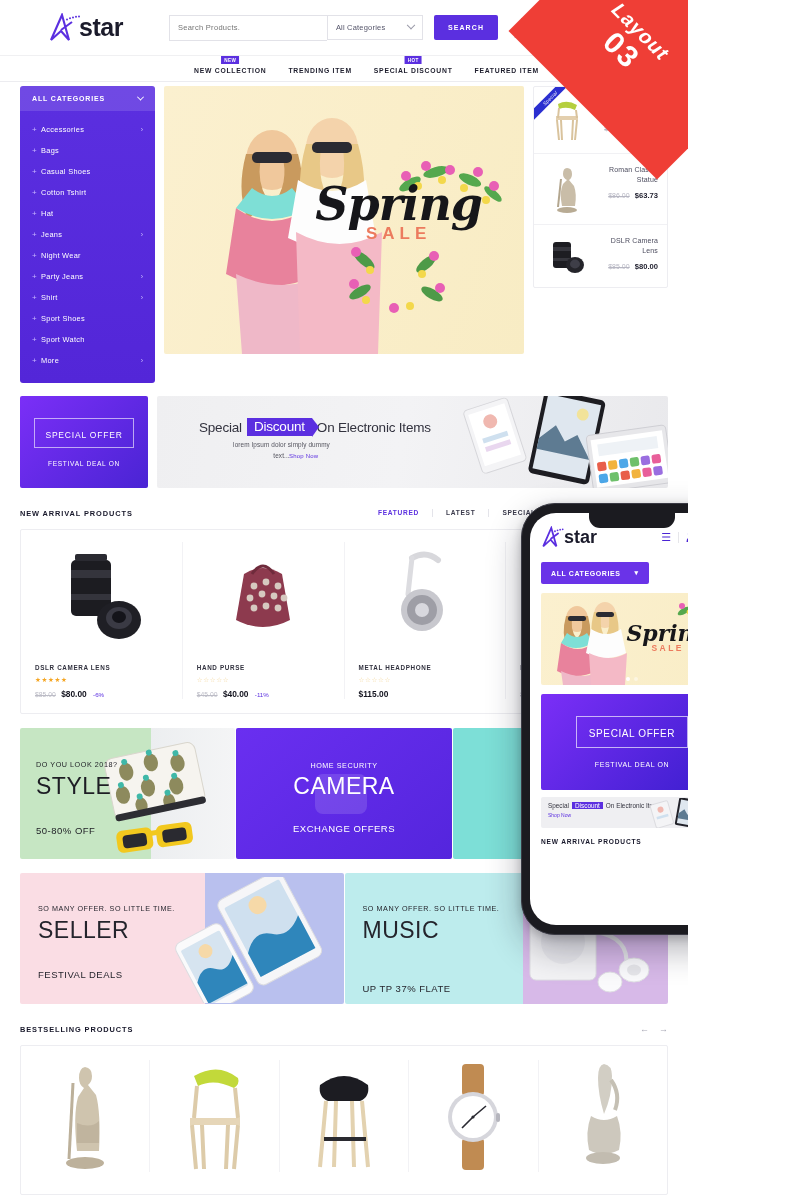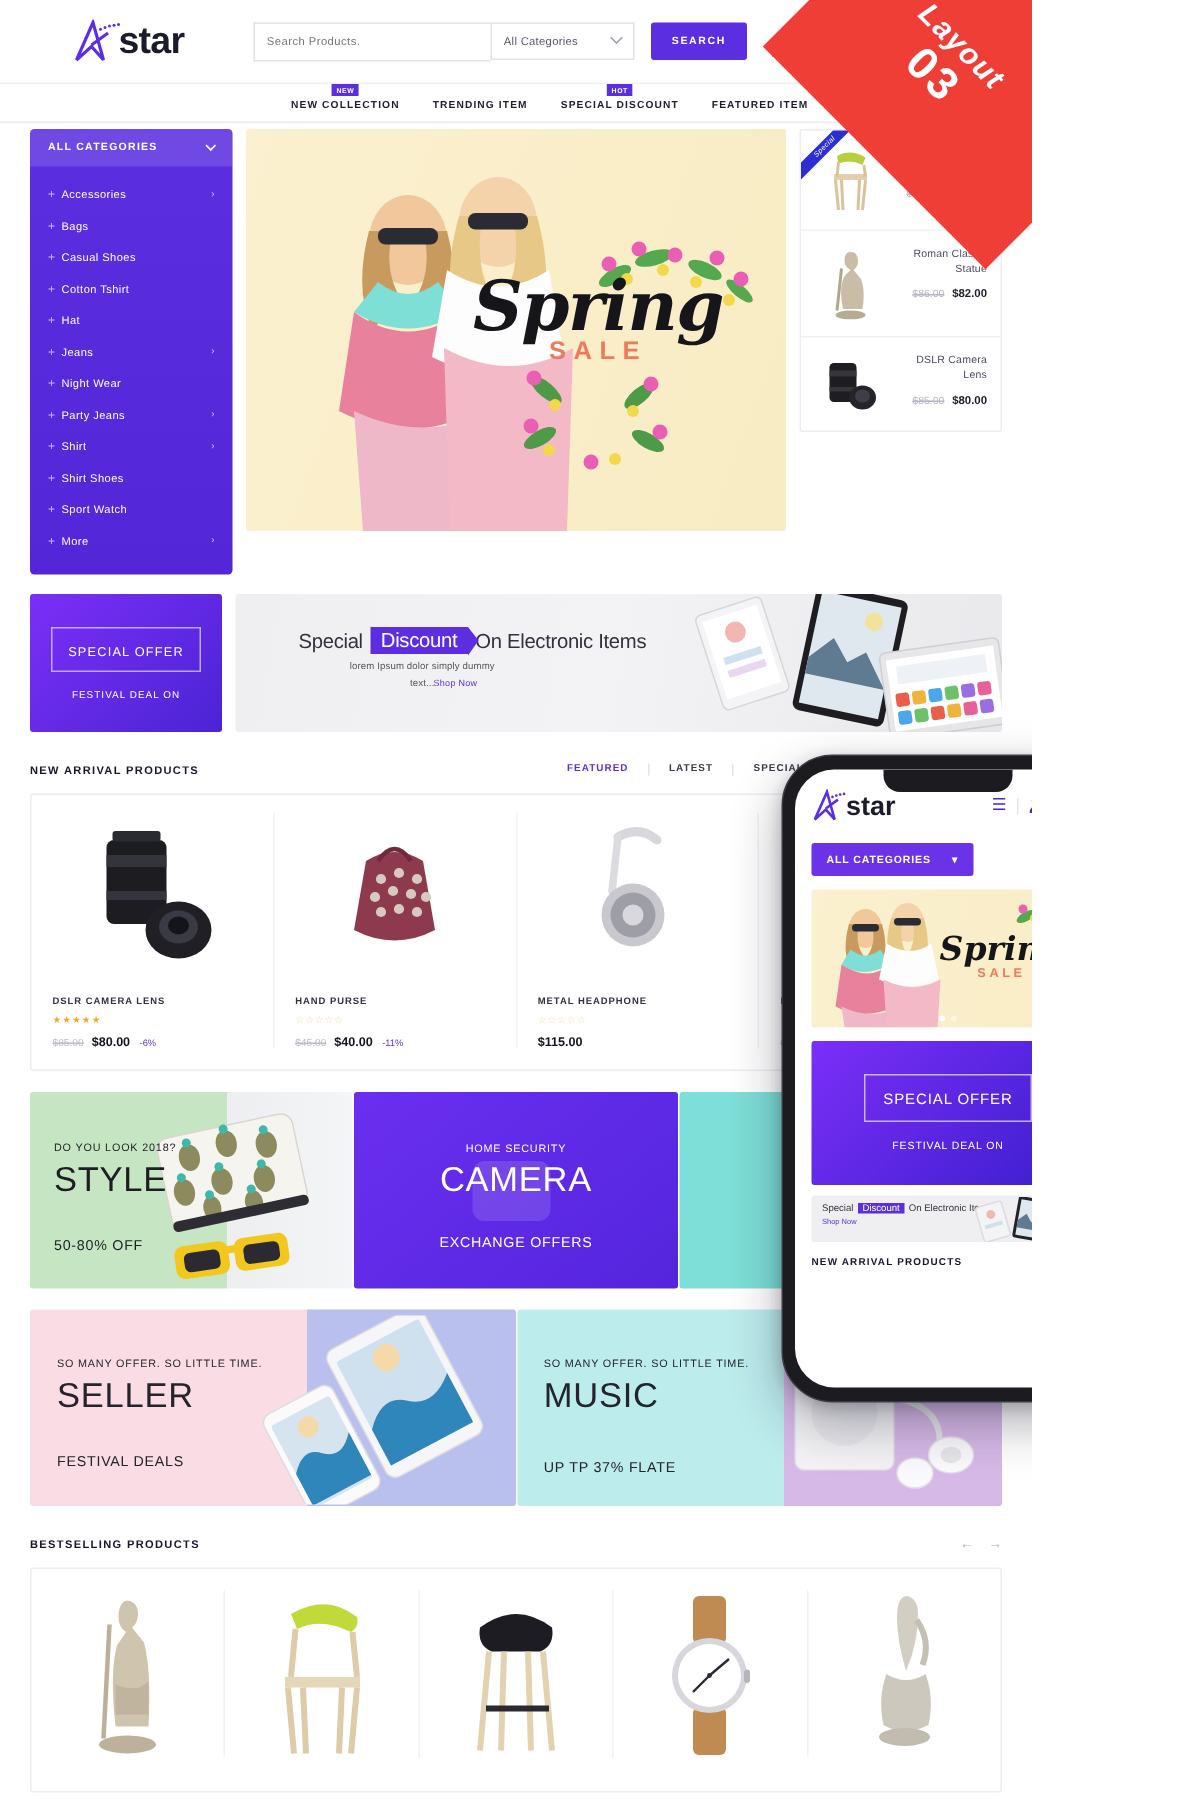--- a/index.html
+++ b/index.html
@@ -354,21 +354,21 @@
             <span class="nm">Party Jeans</span>
             <span class="arr">›</span>
           </div>
           <div class="cat-item">
             <span class="plus">+</span>
             <span class="nm">Shirt</span>
             <span class="arr">›</span>
           </div>
           <div class="cat-item">
             <span class="plus">+</span>
-            <span class="nm">Shirt Shoes</span>
+            <span class="nm">Sport Shoes</span>
           </div>
           <div class="cat-item">
             <span class="plus">+</span>
             <span class="nm">Sport Watch</span>
           </div>
           <div class="cat-item">
             <span class="plus">+</span>
             <span class="nm">More</span>
             <span class="arr">›</span>
           </div>
@@ -469,21 +469,21 @@
             <svg width="28" height="48" viewBox="0 0 28 48">
               <path d="M14 3 q5 0 5 6 q0 4 -3 6 l5 6 q3 8 1 20 l-13 0 q-3 -14 1 -22 l4 -4 q-4 -2 -4 -6 q0 -6 4 -6z" fill="#c9bda8"></path>
               <path d="M8 14 l-3 28" stroke="#b3a68f" stroke-width="2"></path>
               <ellipse cx="14" cy="45" rx="10" ry="3" fill="#b8ab94"></ellipse>
             </svg>
           </div>
           <div class="pl-info">
             <div class="pl-name">Roman Classic Statue</div>
             <div class="pl-price">
               <span class="pl-old">$86.00</span>
-              <span class="pl-new">$82.00</span>
+              <span class="pl-new">$63.73</span>
             </div>
           </div>
         </div>
         <div class="plist-item">
           <div class="pl-img">
             <svg width="40" height="40" viewBox="0 0 40 40">
               <rect x="6" y="6" width="18" height="26" rx="3" fill="#1d1d22"></rect>
               <rect x="6" y="11" width="18" height="4" fill="#36363d"></rect>
               <rect x="6" y="22" width="18" height="3" fill="#36363d"></rect>
               <ellipse cx="28" cy="29" rx="9" ry="8" fill="#24242a"></ellipse>
@@ -739,21 +739,21 @@
         <circle cx="79" cy="58" r="22" fill="#e9e9ed"></circle>
         <rect x="68" y="6" width="20" height="18" rx="3" fill="#fbfbfc" stroke="#dedee2"></rect>
         <path d="M112 48 q34 6 30 34" fill="none" stroke="#e4e4e8" stroke-width="4"></path>
         <ellipse cx="150" cy="86" rx="15" ry="12" fill="#fafafc" stroke="#e0e0e4"></ellipse>
         <ellipse cx="150" cy="86" rx="7" ry="5.5" fill="#e6e6ea"></ellipse>
         <ellipse cx="126" cy="98" rx="12" ry="10" fill="#fafafc" stroke="#e0e0e4"></ellipse>
       </svg>
       <div class="tx">
         <div class="t-small">SO MANY OFFER. SO LITTLE TIME.</div>
         <div class="t-big" style="margin-top:4px;">MUSIC</div>
-        <div class="t-mid" style="margin-top:30px;">UP TP 37% FLATE</div>
+        <div class="t-mid" style="margin-top:40px;">UP TP 37% FLATE</div>
       </div>
     </div>
   </div>
 
   <div class="sec-head">
     <div class="sec-title">BESTSELLING PRODUCTS</div>
     <div class="sec-arrows" style="margin-left:auto;">
       <span>←</span>
       <span>→</span>
     </div>

